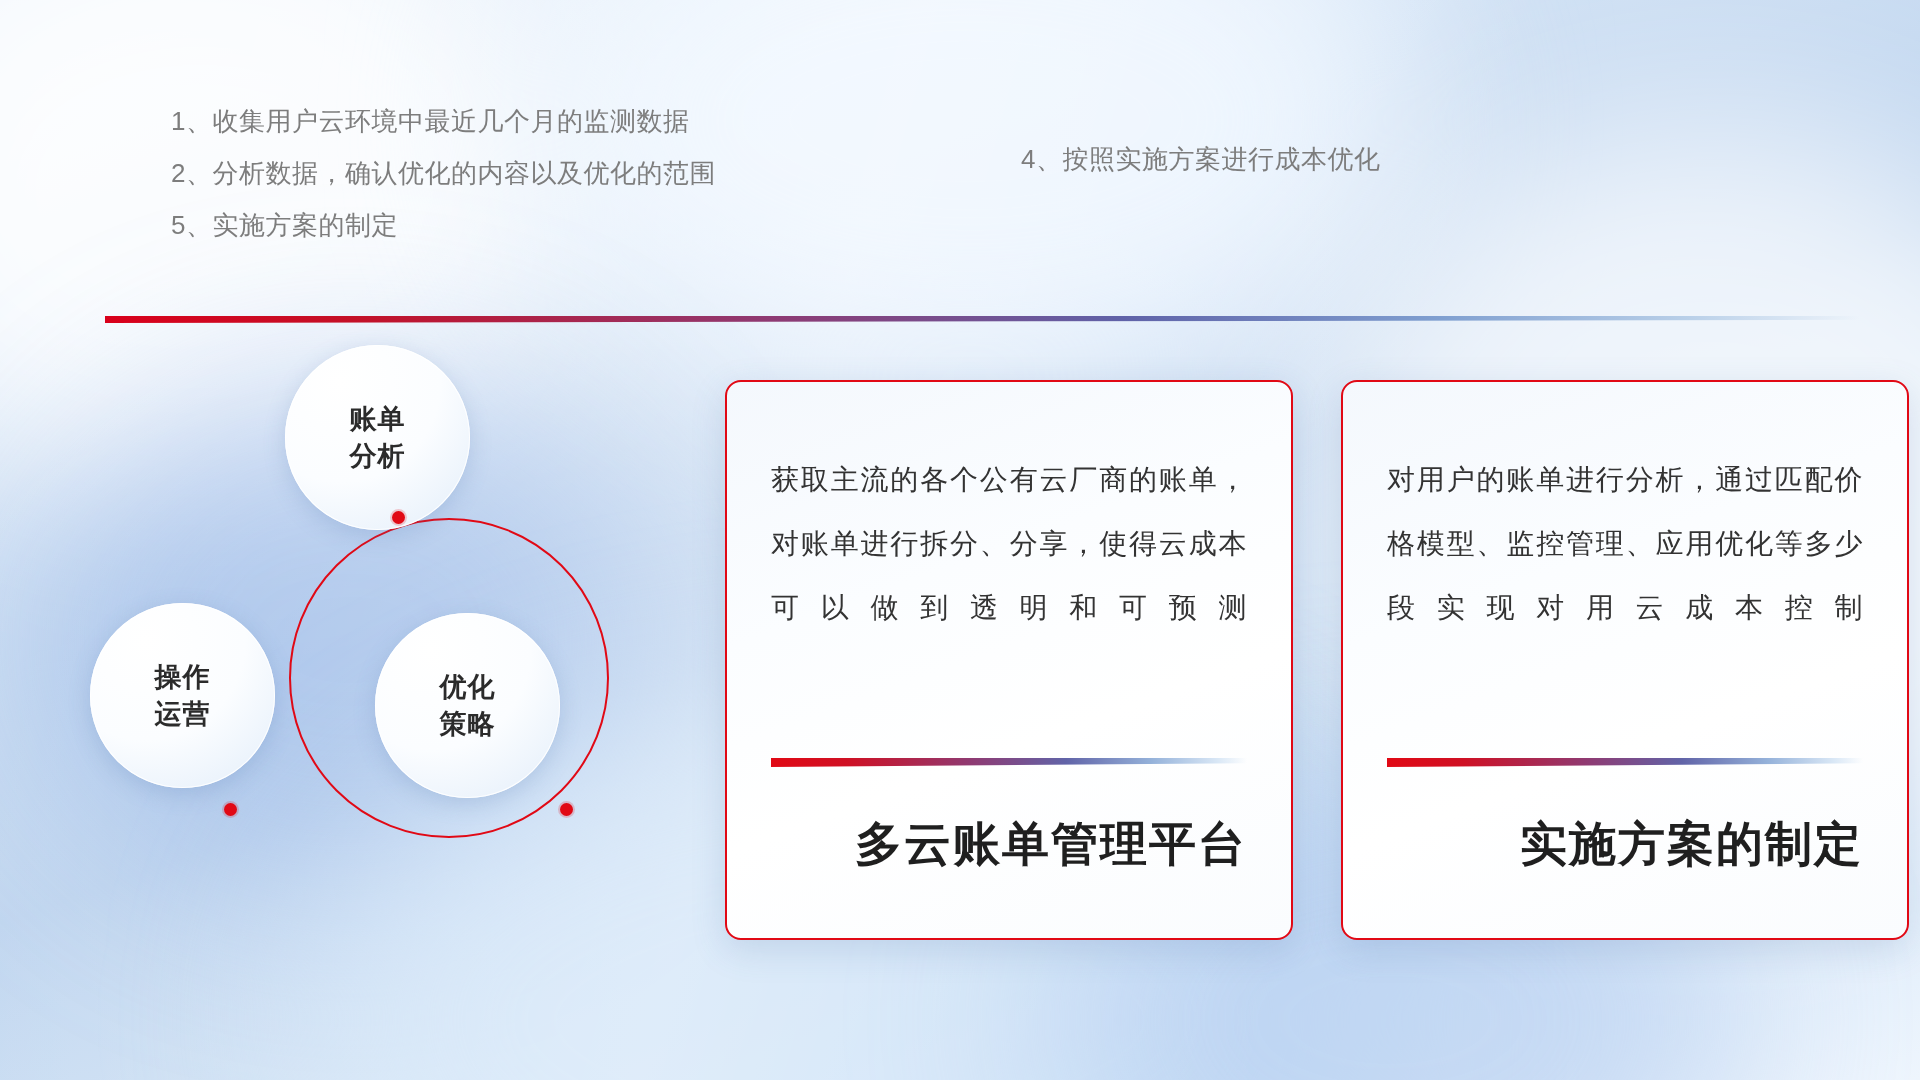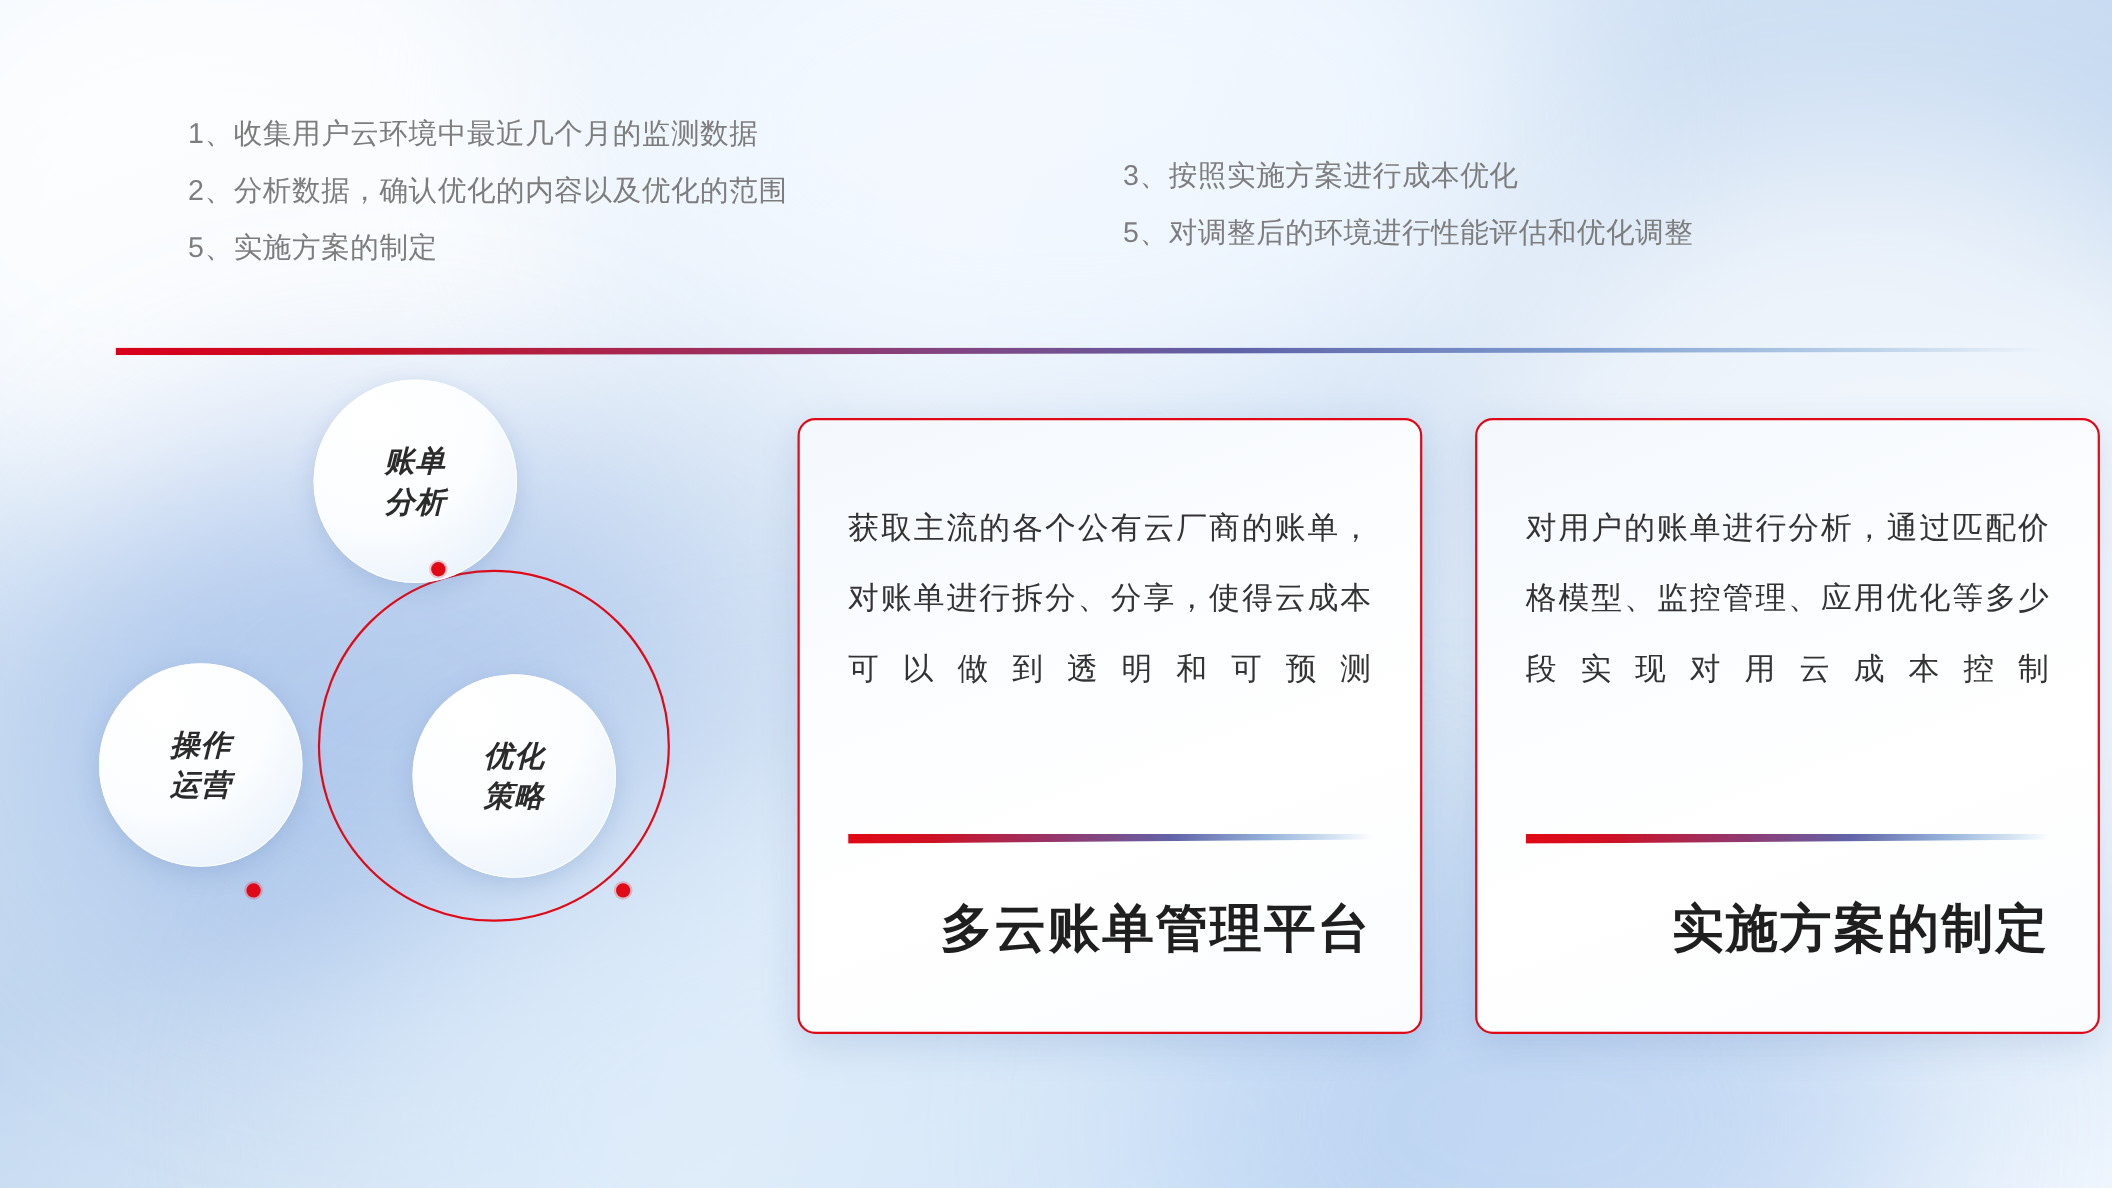--- a/index.html
+++ b/index.html
@@ -54,21 +54,20 @@
   .venn{ position:absolute; left:100px; top:355px; width:560px; height:600px; }
   .ring{
     position:absolute; left:189px; top:163px; width:320px; height:320px;
     border:2.5px solid #e10915; border-radius:50%;
   }
   .bubble{
     position:absolute; border-radius:50%;
     background:
       radial-gradient(120% 120% at 30% 20%, #ffffff 0%, #fbfdff 45%, #e8f1fb 78%, #dbe9f8 100%);
     box-shadow:0 6px 22px rgba(80,120,175,.22), inset 0 0 0 1px rgba(255,255,255,.9);
-    font-style:italic;
   }
   .bub-top   { left:185px; top:-10px;  width:185px; height:185px; }
   .bub-left  { left:-10px; top:248px;  width:185px; height:185px; }
   .bub-right { left:275px; top:258px;  width:185px; height:185px; }
   .bub-label{
     position:absolute; inset:0;
     display:flex; flex-direction:column; align-items:center; justify-content:center;
     color:#2b2b2b; font-size:27px; font-weight:700; line-height:1.35; letter-spacing:1px;
   }
   .bub-label span{ display:block; }
@@ -134,22 +133,21 @@
   <div class="bg-sheen"></div>
 </div>
 
 <div class="steps">
   <div class="steps-col col-left">
     <div class="step-line">1、收集用户云环境中最近几个月的监测数据</div>
     <div class="step-line">2、分析数据，确认优化的内容以及优化的范围</div>
     <div class="step-line">5、实施方案的制定</div>
   </div>
   <div class="steps-col col-right">
-    <div class="step-line">3、按照实施方案进行成本优化</div>
-    <div class="step-line">5、对调整后的环境进行性能评估和优化调整</div>
+    <div class="step-line">4、按照实施方案进行成本优化</div>
   </div>
 </div>
 
 <div class="divider"></div>
 
 <div class="venn">
   <div class="ring"></div>
 
   <div class="center-label">
     <span>持续</span>

